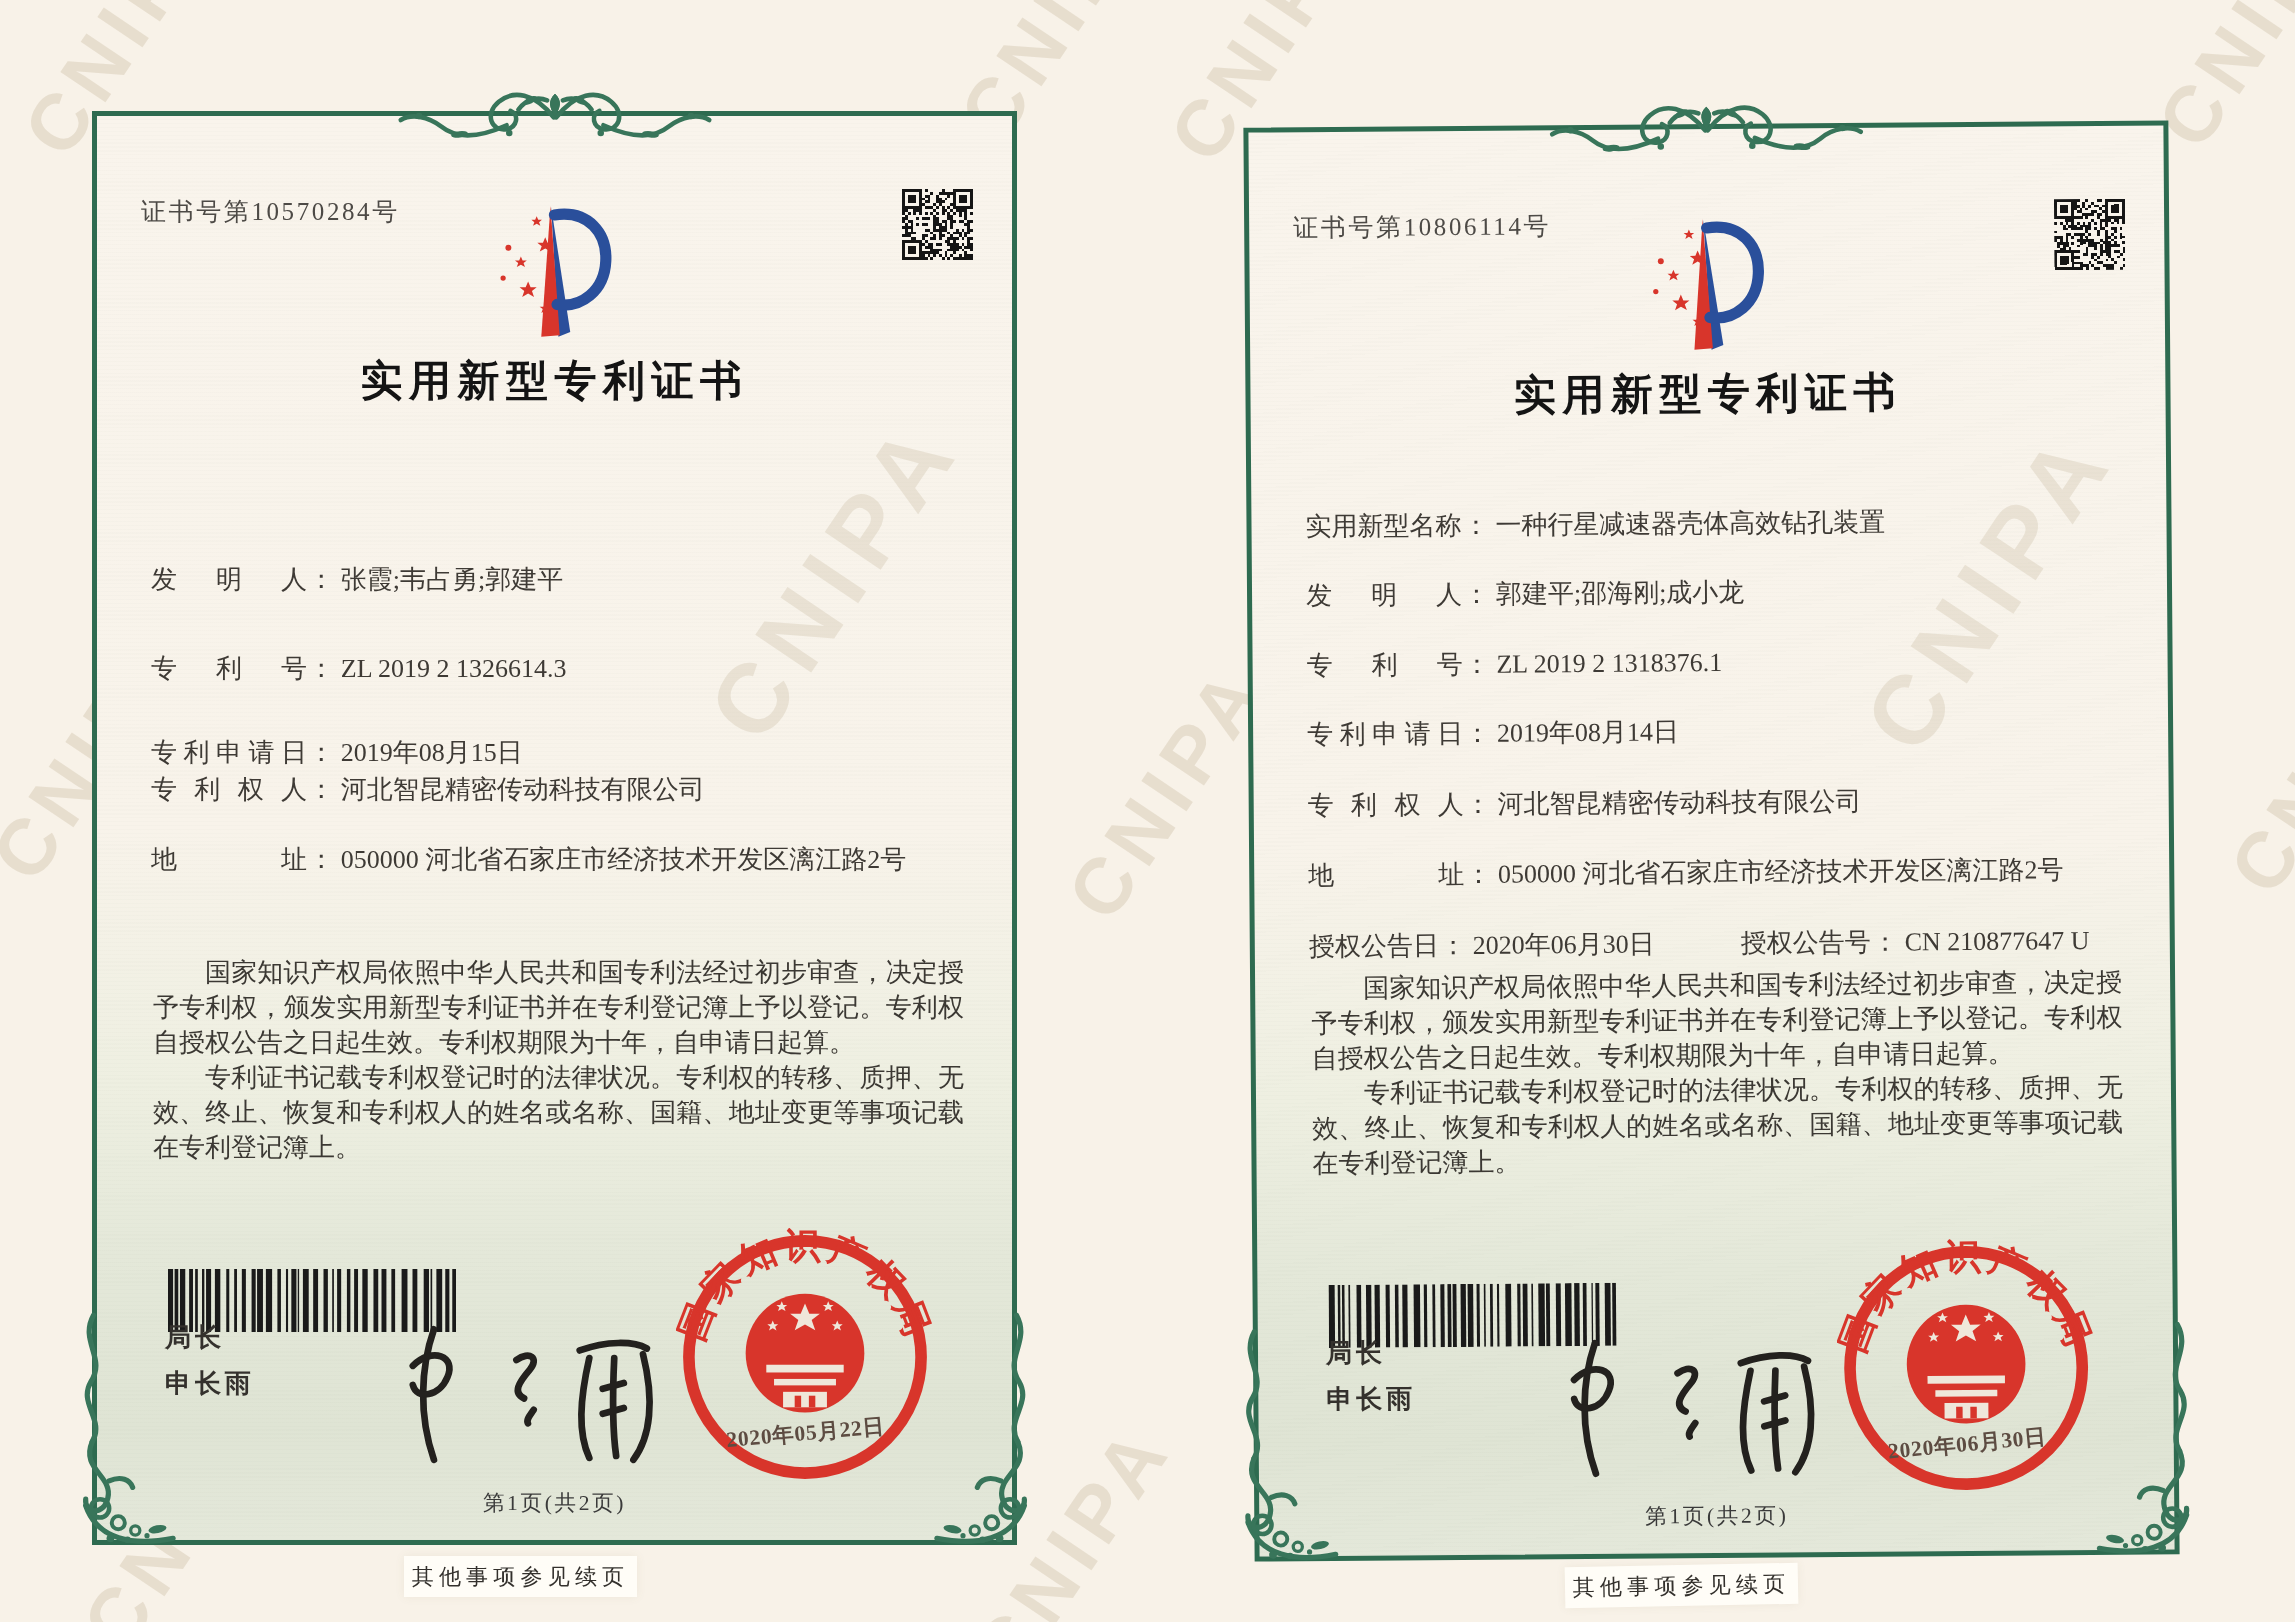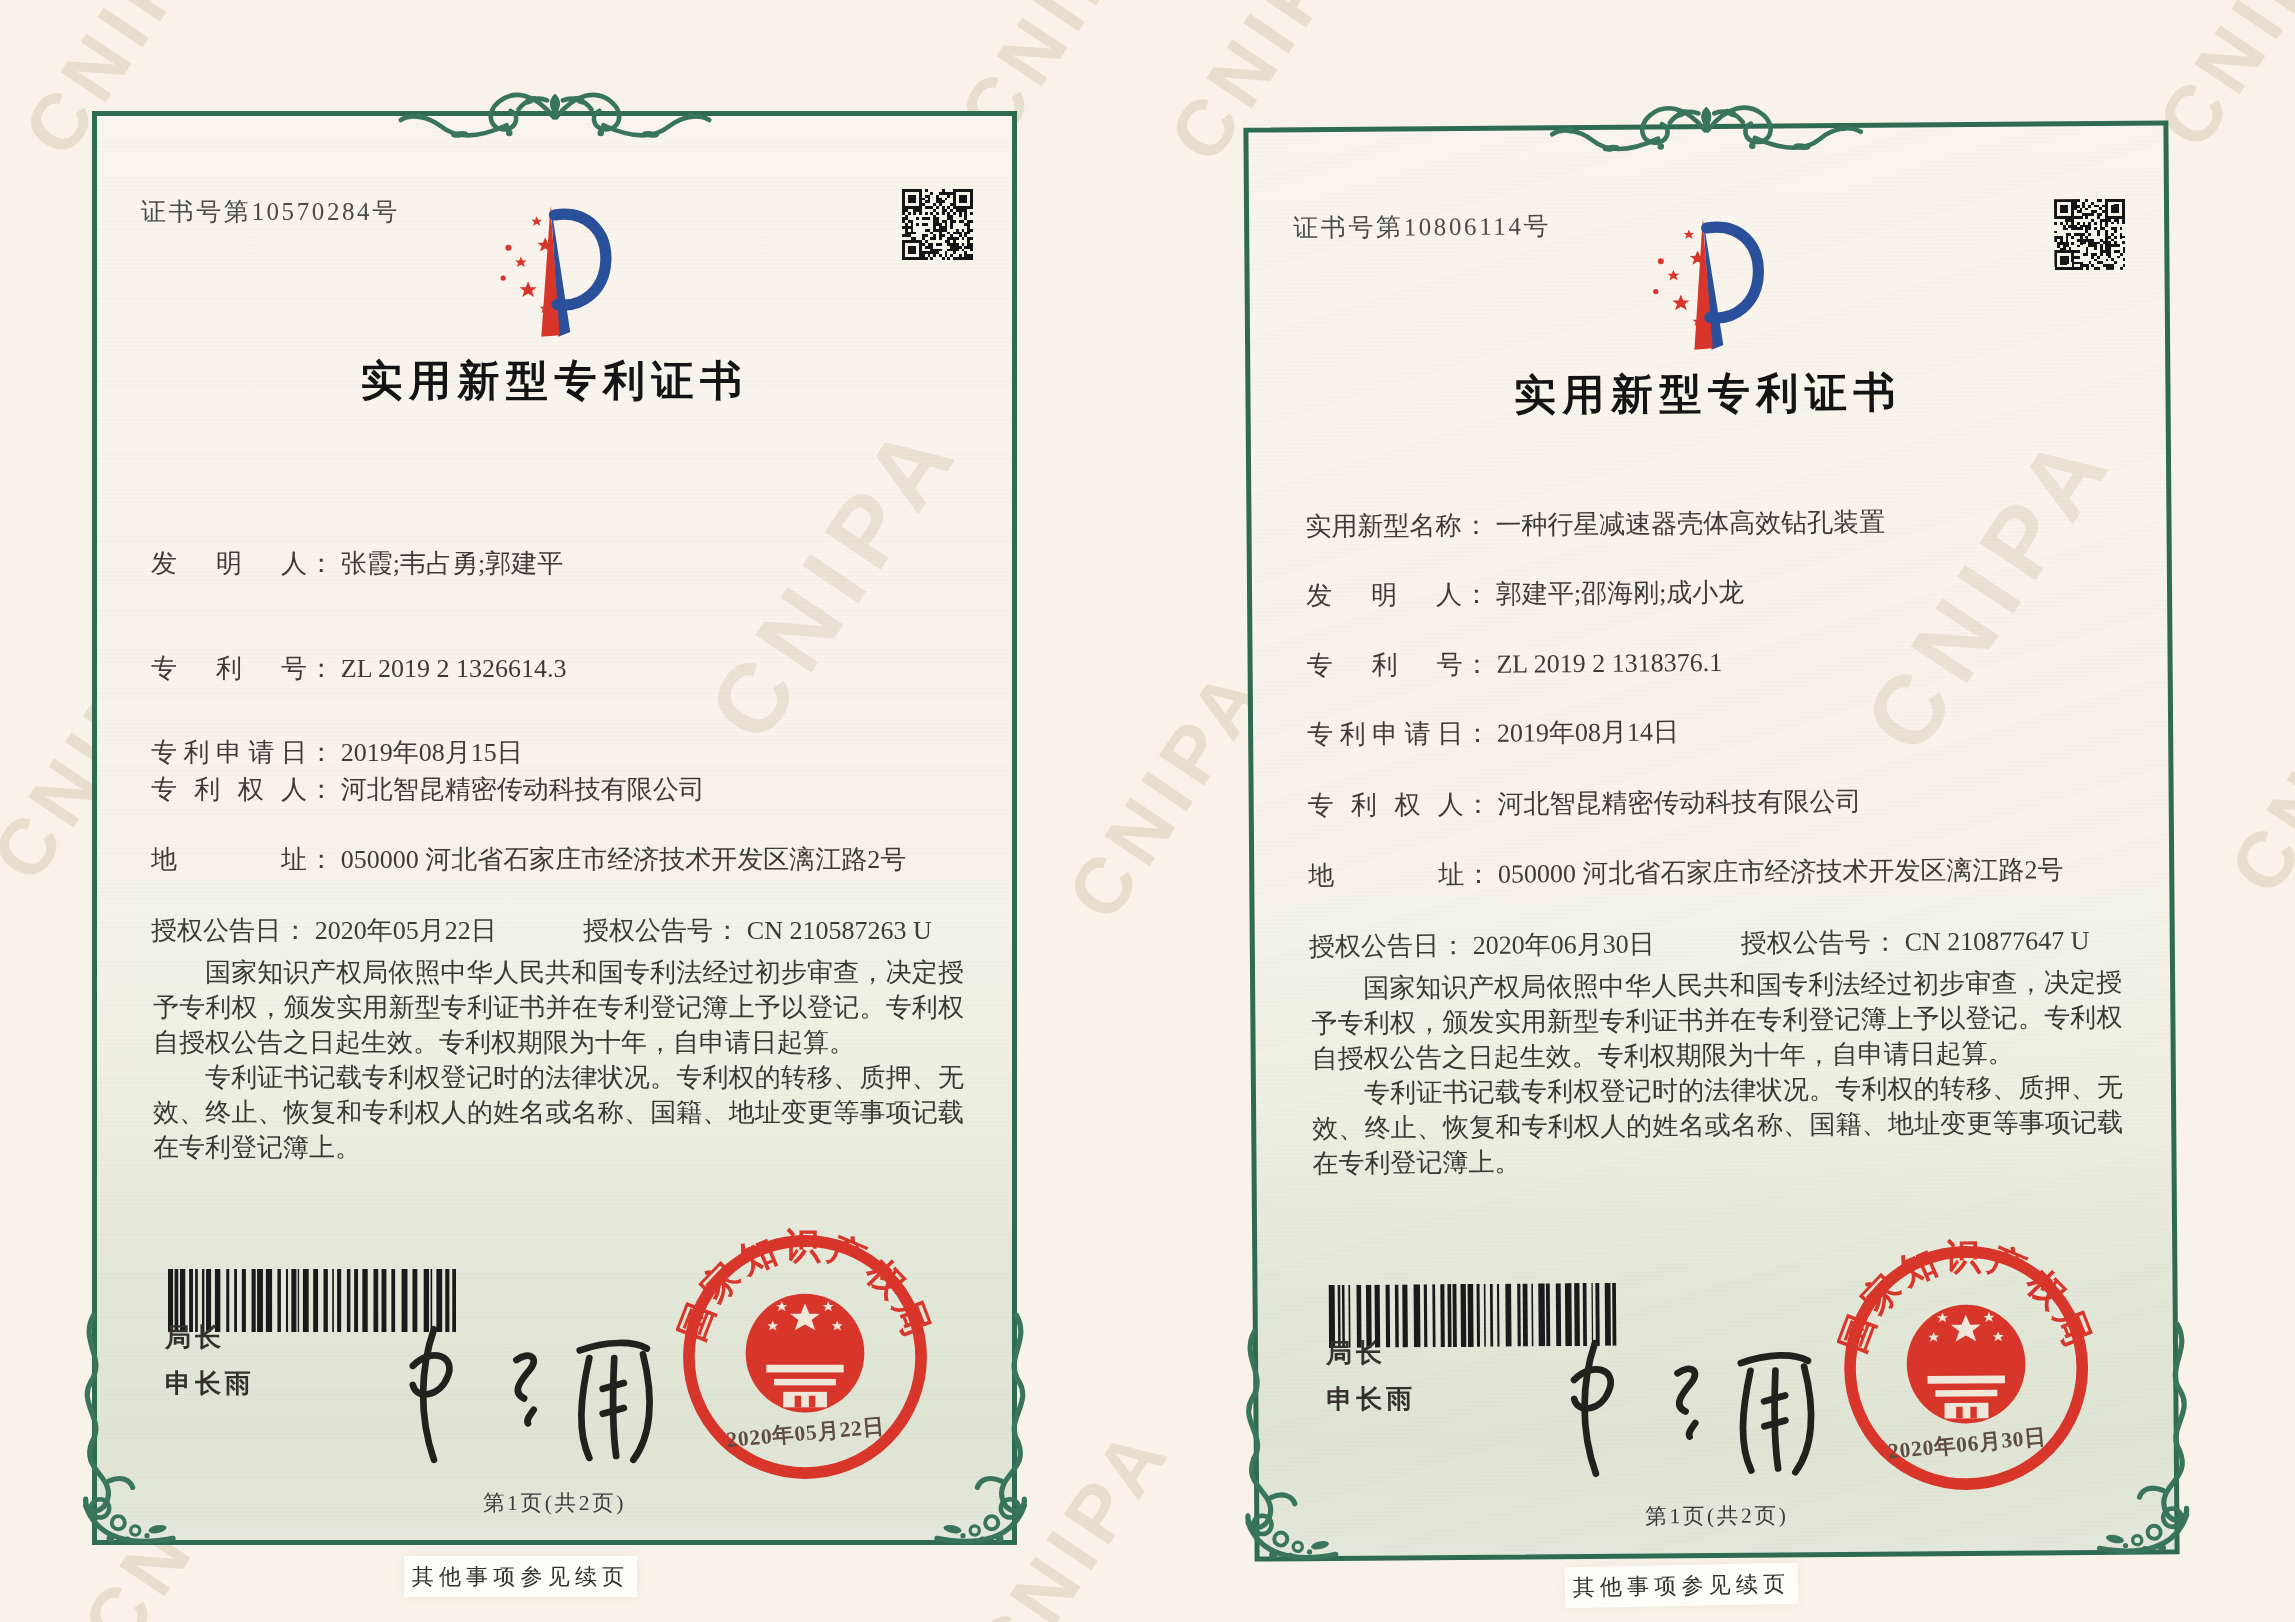--- a/index.html
+++ b/index.html
@@ -490,38 +490,34 @@
         <rect x="18" y="24" width="1" height="1"></rect>
         <rect x="19" y="24" width="1" height="1"></rect>
         <rect x="20" y="24" width="1" height="1"></rect>
         <rect x="21" y="24" width="1" height="1"></rect>
         <rect x="22" y="24" width="1" height="1"></rect>
         <rect x="23" y="24" width="1" height="1"></rect>
         <rect x="24" y="24" width="1" height="1"></rect>
       </svg>
     <h1 class="title">实用新型专利证书</h1>
 
-    <div class="frow" style="top:430px">
+    <div class="frow" style="top:446px">
       <span class="flabel">发明人</span><span class="fcolon">：</span><span class="fvalue">张霞;韦占勇;郭建平</span>
     </div>
     <div class="frow" style="top:535px">
       <span class="flabel">专利号</span><span class="fcolon">：</span><span class="fvalue">ZL 2019 2 1326614.3</span>
     </div>
     <div class="frow" style="top:619px">
       <span class="flabel">专利申请日</span><span class="fcolon">：</span><span class="fvalue">2019年08月15日</span>
     </div>
     <div class="frow" style="top:656px">
       <span class="flabel">专利权人</span><span class="fcolon">：</span><span class="fvalue">河北智昆精密传动科技有限公司</span>
     </div>
     <div class="frow" style="top:726px">
       <span class="flabel">地址</span><span class="fcolon">：</span><span class="fvalue">050000 河北省石家庄市经济技术开发区漓江路2号</span>
-    </div>
-    <div class="frow" style="top:797px;right:46px">
-      <span><span class="flabel5">授权公告日</span><span class="fcolon">：</span><span class="fvalue">2020年05月22日</span></span>
-      <span class="gcell2"><span class="flabel5">授权公告号</span><span class="fcolon">：</span><span class="fvalue">CN 210587263 U</span></span>
     </div>
 
     <div class="legal">
       <p>国家知识产权局依照中华人民共和国专利法经过初步审查，决定授予专利权，颁发实用新型专利证书并在专利登记簿上予以登记。专利权自授权公告之日起生效。专利权期限为十年，自申请日起算。</p>
       <p>专利证书记载专利权登记时的法律状况。专利权的转移、质押、无效、终止、恢复和专利权人的姓名或名称、国籍、地址变更等事项记载在专利登记簿上。</p>
     </div>
 
     <svg class="barcode bar-gen" viewBox="0 0 445 96" preserveAspectRatio="none" fill="#1a1a1a">
         <rect x="0.0" y="0" width="7.8" height="96"></rect>
         <rect x="10.1" y="0" width="5.6" height="96"></rect>

